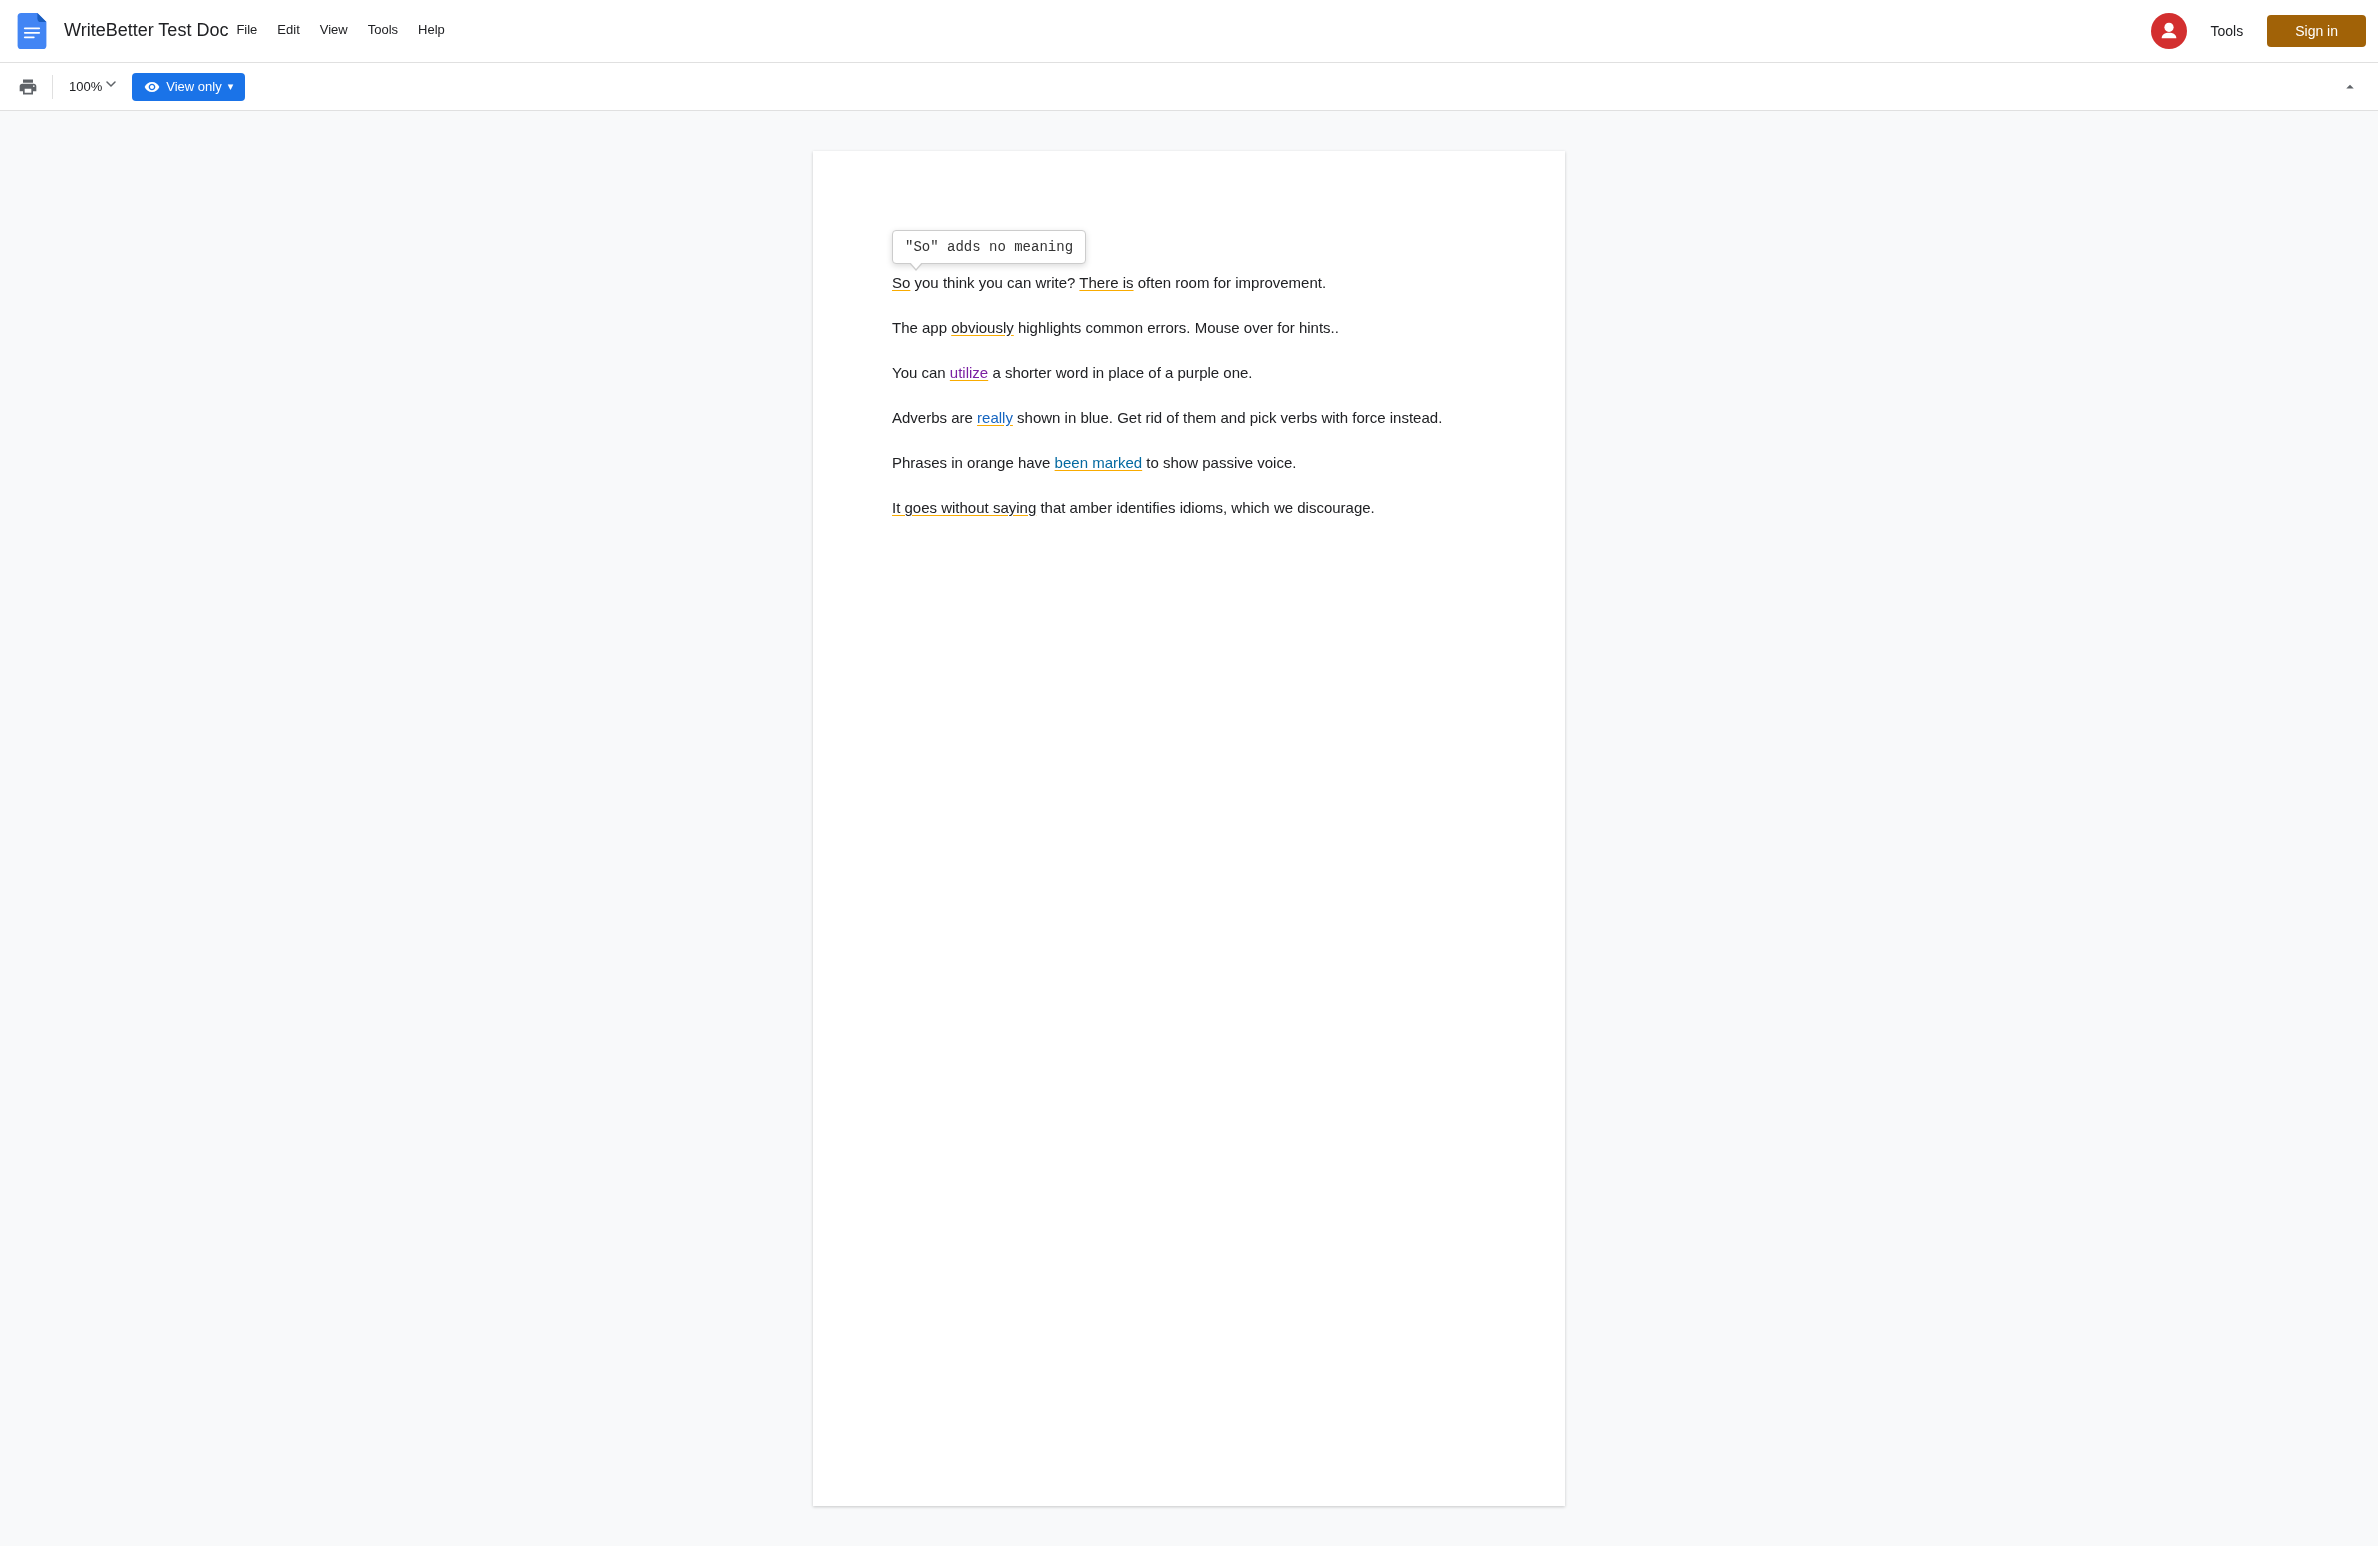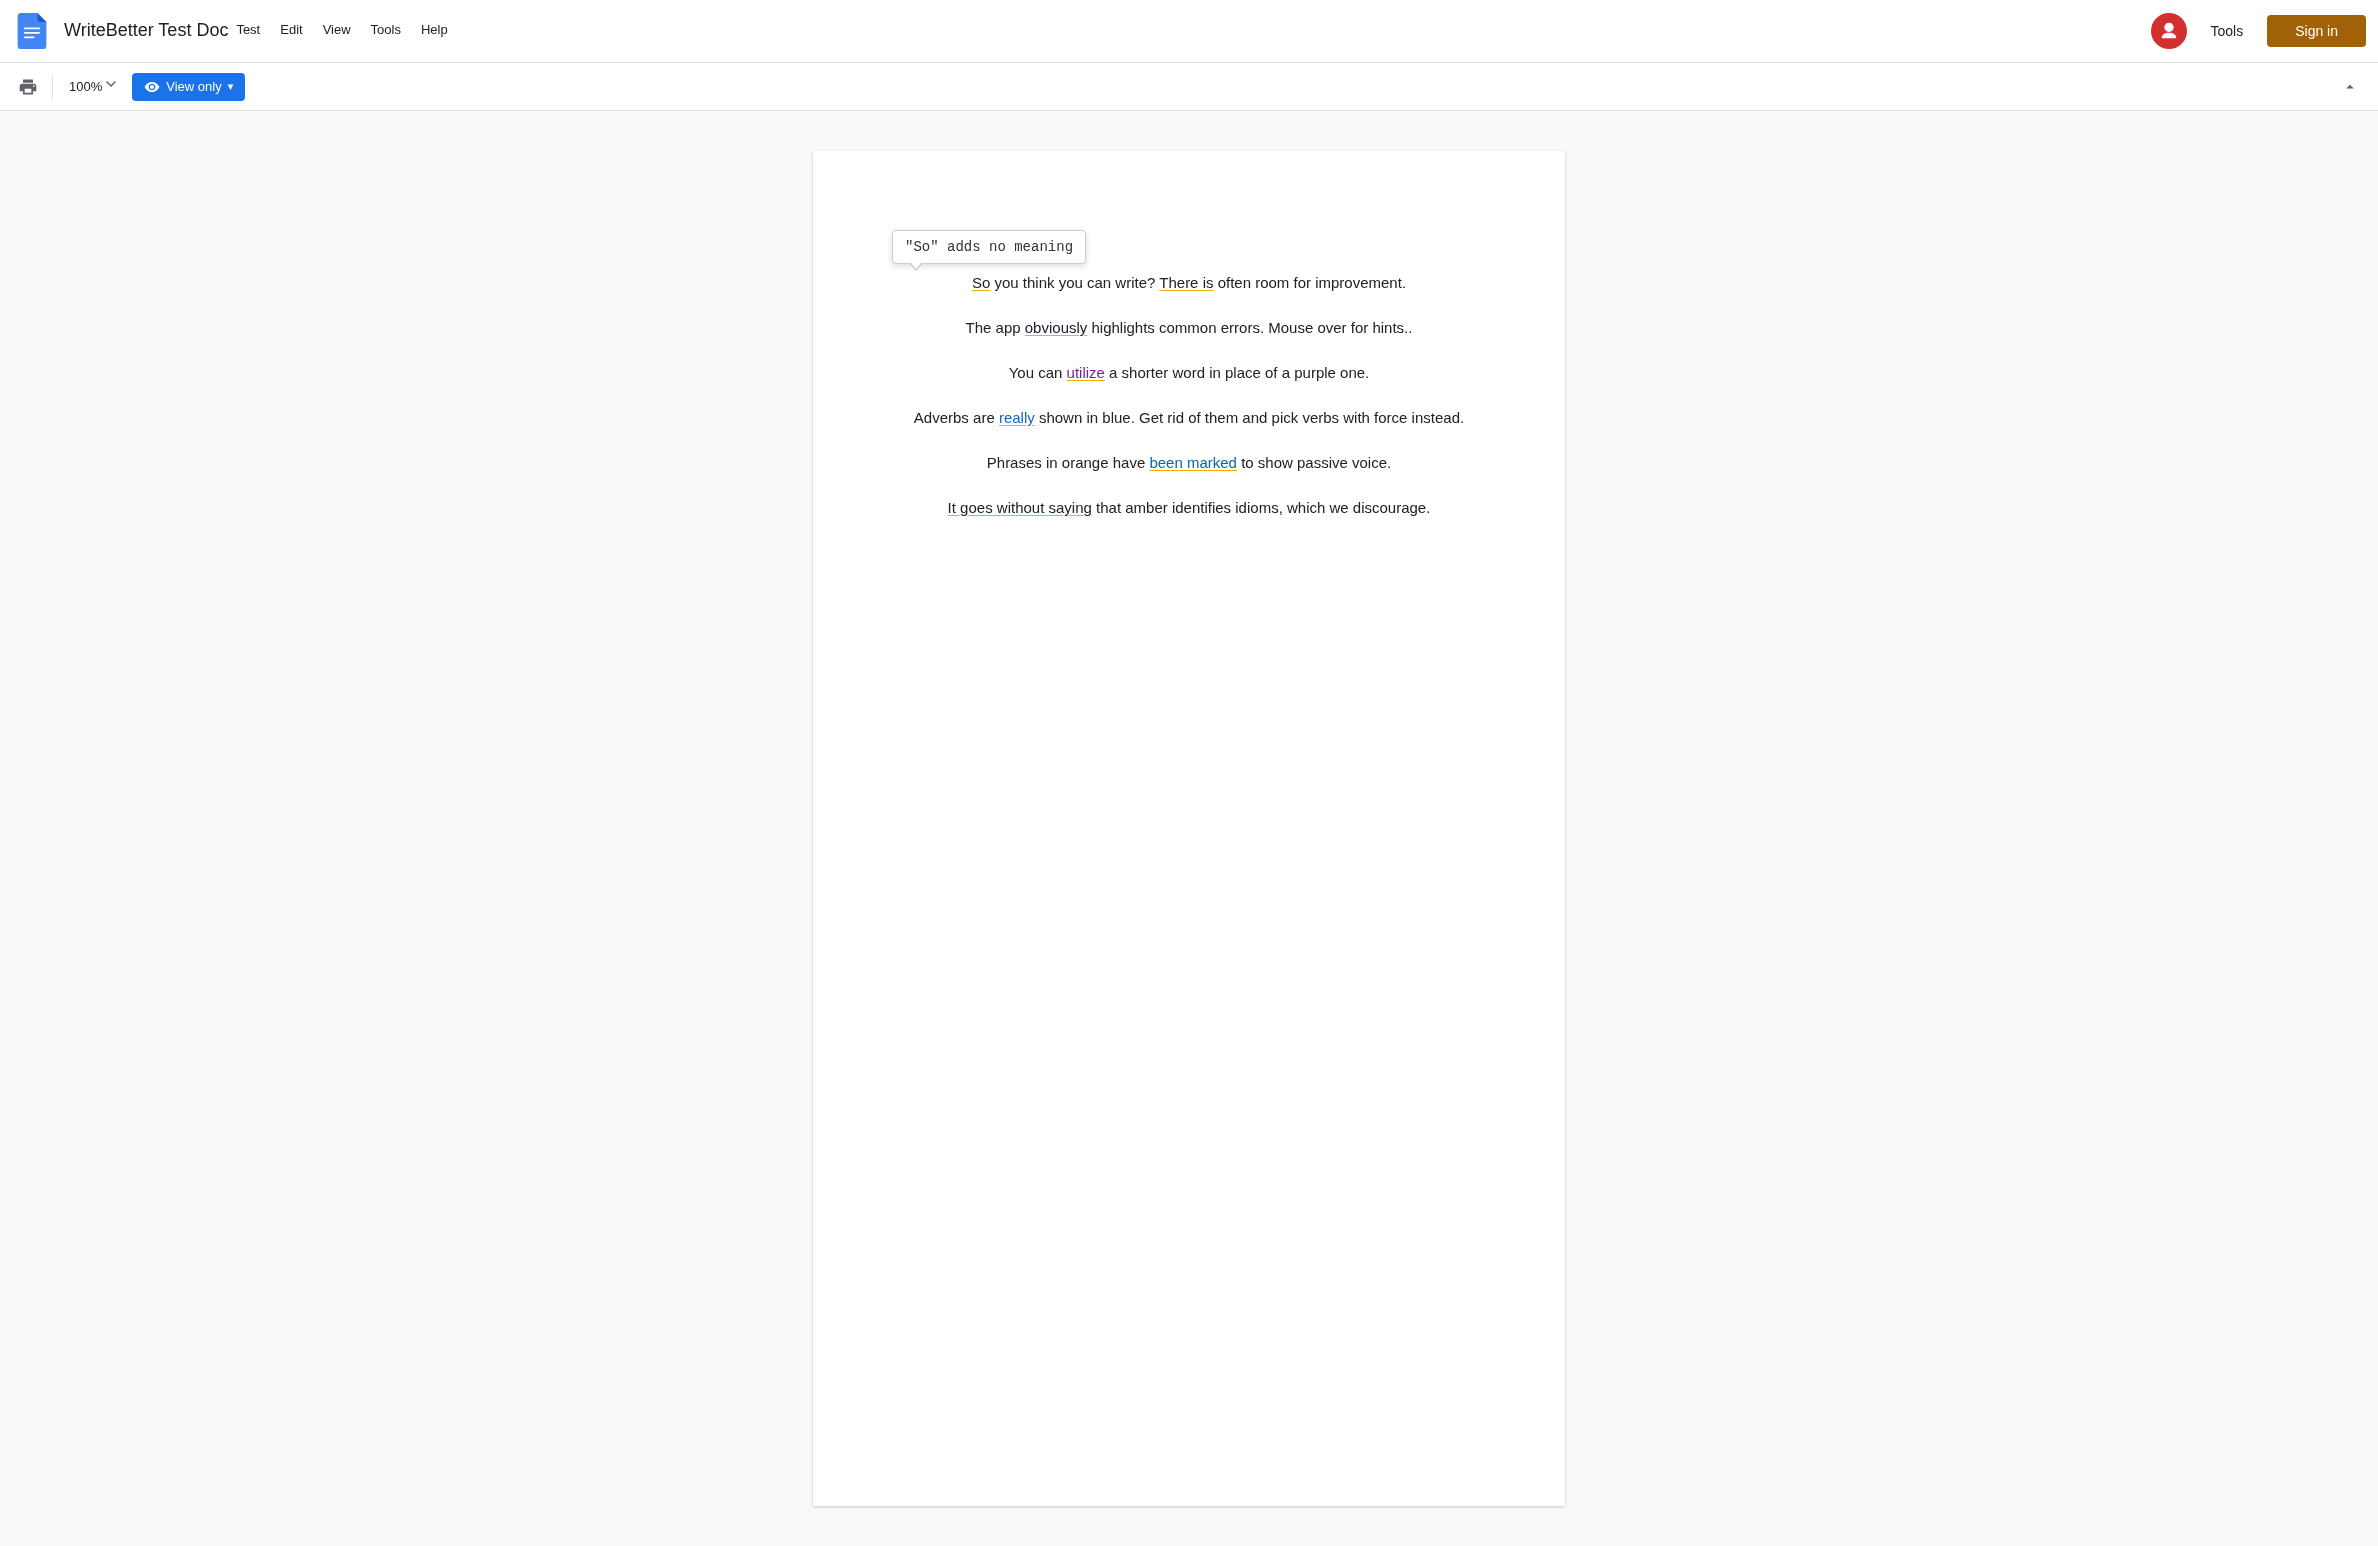--- a/index.html
+++ b/index.html
@@ -214,21 +214,20 @@
 
     
     .doc-content {
       margin-top: 59px;
       font-size: 15px;
       line-height: 1.8;
       color: #202124;
     }
     .doc-content p {
       margin-bottom: 18px;
-      text-align: center;
     }
 
     
     .underline-orange {
       text-decoration: underline;
       text-decoration-color: #f9ab00;
       text-underline-offset: 2px;
     }
     .highlight-orange {
       color: #0369a1;
@@ -250,21 +249,21 @@
         <path d="M4 0 H22 L32 10 V36 Q32 40 28 40 H4 Q0 40 0 36 V4 Q0 0 4 0Z" fill="#4285f4"></path>
         <path d="M22 0 L32 10 H26 Q22 10 22 6Z" fill="#1a5dbf"></path>
         <rect x="7" y="16" width="18" height="2" rx="1" fill="white"></rect>
         <rect x="7" y="21" width="18" height="2" rx="1" fill="white"></rect>
         <rect x="7" y="26" width="12" height="2" rx="1" fill="white"></rect>
       </svg>
     </div>
     <div class="title-nav">
       <span class="doc-title">WriteBetter Test Doc</span>
       <div class="nav-menu">
-        <span class="nav-item">Test</span>
+        <span class="nav-item">File</span>
         <span class="nav-item">Edit</span>
         <span class="nav-item">View</span>
         <span class="nav-item">Tools</span>
         <span class="nav-item">Help</span>
       </div>
     </div>
   </div>
   <div class="header-right">
     <div class="avatar-btn">
       <svg width="22" height="22" viewBox="0 0 24 24" fill="white" xmlns="http://www.w3.org/2000/svg">

